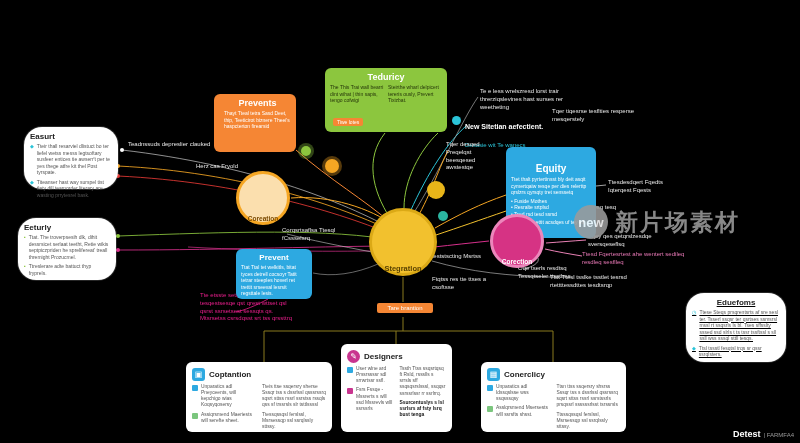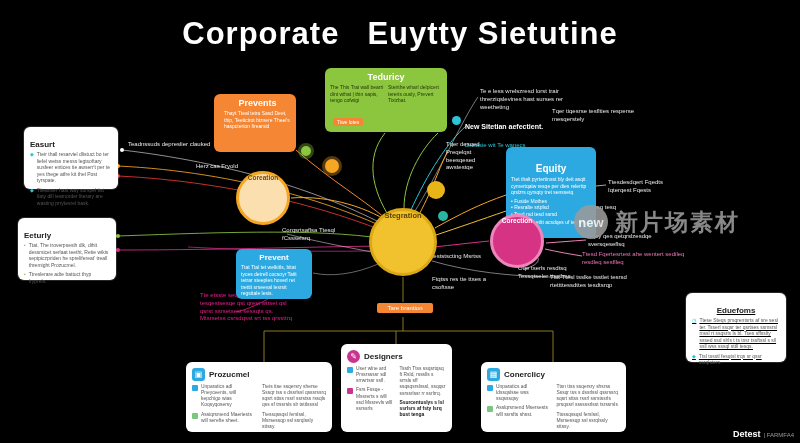--- a/index.html
+++ b/index.html
@@ -9,27 +9,27 @@
   svg.wires { position:absolute; left:0; top:0; z-index:1; }
 
   .title { position:absolute; top:16px; left:0; right:0; text-align:center; color:#fff;
            font-size:31px; font-weight:800; letter-spacing:1px; z-index:3; }
   .title .gap { display:inline-block; width:28px; }
 
   .node { position:absolute; border-radius:6px; padding:4px 5px; z-index:4; }
   .node h3 { color:#fff; font-weight:700; text-align:center; font-size:9px; margin-bottom:2px; }
   .node .body { font-size:5px; line-height:1.3; color:#fff; }
 
-  .wcard { position:absolute; background:#fff; border-radius:6px; padding:13px 6px; z-index:4;
+  .wcard { position:absolute; background:#fff; border-radius:18px; padding:5px 6px; z-index:4;
            box-shadow:0 0 0 1px rgba(255,255,255,0.15); }
   .wcard h3 { font-size:8px; color:#222; font-weight:700; margin-bottom:2px; }
   .wcard .item { display:flex; gap:3px; font-size:5px; color:#555; line-height:1.3; margin-bottom:3px; }
   .wcard .item .ic { flex:none; font-size:5px; line-height:1.3; }
 
-  .circle { position:absolute; border-radius:50%; display:flex; align-items:flex-start; justify-content:center;
+  .circle { position:absolute; border-radius:50%; display:flex; align-items:flex-end; justify-content:center;
             font-weight:700; z-index:4; text-align:center; }
 
   .lbl { position:absolute; color:#e8e8e8; font-size:6px; line-height:1.3; z-index:3; }
   .lbl.pink { color:#e878b6; }
   .lbl.magenta { color:#e91e8c; }
 
   .hub-tag { position:absolute; left:377px; top:303px; width:56px; background:#f58634; color:#fff;
              font-size:6px; text-align:center; padding:2px 0; border-radius:2px; z-index:5; }
   .mini-tag { position:absolute; background:#f58634; color:#fff; font-size:5px; padding:1px 4px;
               border-radius:2px; }
@@ -104,23 +104,20 @@
       <circle cx="436" cy="190" r="9" fill="#e8b519"></circle>
       <circle cx="443" cy="216" r="5" fill="#2bb5a0"></circle>
       <circle cx="122" cy="150" r="2" fill="#ffffff"></circle>
       <circle cx="118" cy="166" r="2" fill="#f5a623"></circle>
       <circle cx="118" cy="176" r="2" fill="#e53935"></circle>
       <circle cx="118" cy="236" r="2" fill="#8cc63e"></circle>
       <circle cx="118" cy="250" r="2" fill="#d6308c"></circle>
     </g>
   </svg>
 
-  <h1 class="title">
-    <span>Corporate</span><span class="gap"></span><span>Euytty Sietutine</span>
-  </h1>
 
   <div class="node" style="left:325px; top:68px; width:122px; height:64px; background:#8cc63e;">
     <h3 style="color:#fff;">Teduricy</h3>
     <div style="display:flex; gap:4px;">
       <div class="body" style="color:#26370a; flex:1;">The This Trai wall bearri dint wihat | thin sapis, tengo cofwigi</div>
       <div class="body" style="color:#26370a; flex:1;">Steirthe wharl delpicert tereris ously, Prevert Tixizbat.</div>
     </div>
     <span class="mini-tag" style="left:8px; bottom:6px;">Tiwe lotes</span>
   </div>
 
@@ -215,21 +212,21 @@
   <div class="lbl" style="left:518px; top:265px; width:66px;">Oqe tserls resdtsq Tessqtseler ttsstlres</div>
   <div class="lbl" style="left:550px; top:274px; width:112px;">Ttst Ttesl tsslke tsstlet tesrsd rtettttessdttes tesdtsrqp</div>
   <div class="lbl" style="left:282px; top:227px; width:78px;">Corqsrtsaflsa Ttesql fCssselsrq</div>
   <div class="lbl" style="left:428px; top:253px; width:58px;">Fteststscting Msrtss</div>
   <div class="lbl" style="left:432px; top:276px; width:70px;">Ftqtss res tte ttses a csoftsse</div>
   <div class="lbl magenta" style="left:200px; top:292px; width:96px;">Tte etsste setlp qfss b. ts tesqestsesqe qst qrest wttset qsl qsrst ssrsetsest sessqts qs. Mtsrsetss csrsdqsst srt tss qrssttrq</div>
 
   <div class="bcard" style="left:186px; top:362px; width:146px; height:70px;">
     <div class="hd">
       <span class="cic" style="background:#2da9e1;">▣</span>
-      <h3>Prozucmel</h3>
+      <h3>Coptantion</h3>
     </div>
     <div class="cols">
       <div class="col">
         <div class="ci">
             <span class="mic" style="background:#2da9e1;"></span>
           <span>Unparatics adl Pneyceents, will kepchigo wias Koqsyqosersy</span>
           </div>
         <div class="ci">
             <span class="mic" style="background:#7bc67e;"></span>
           <span>Assiqrsmend Maeriests will serefte sheet.</span>

